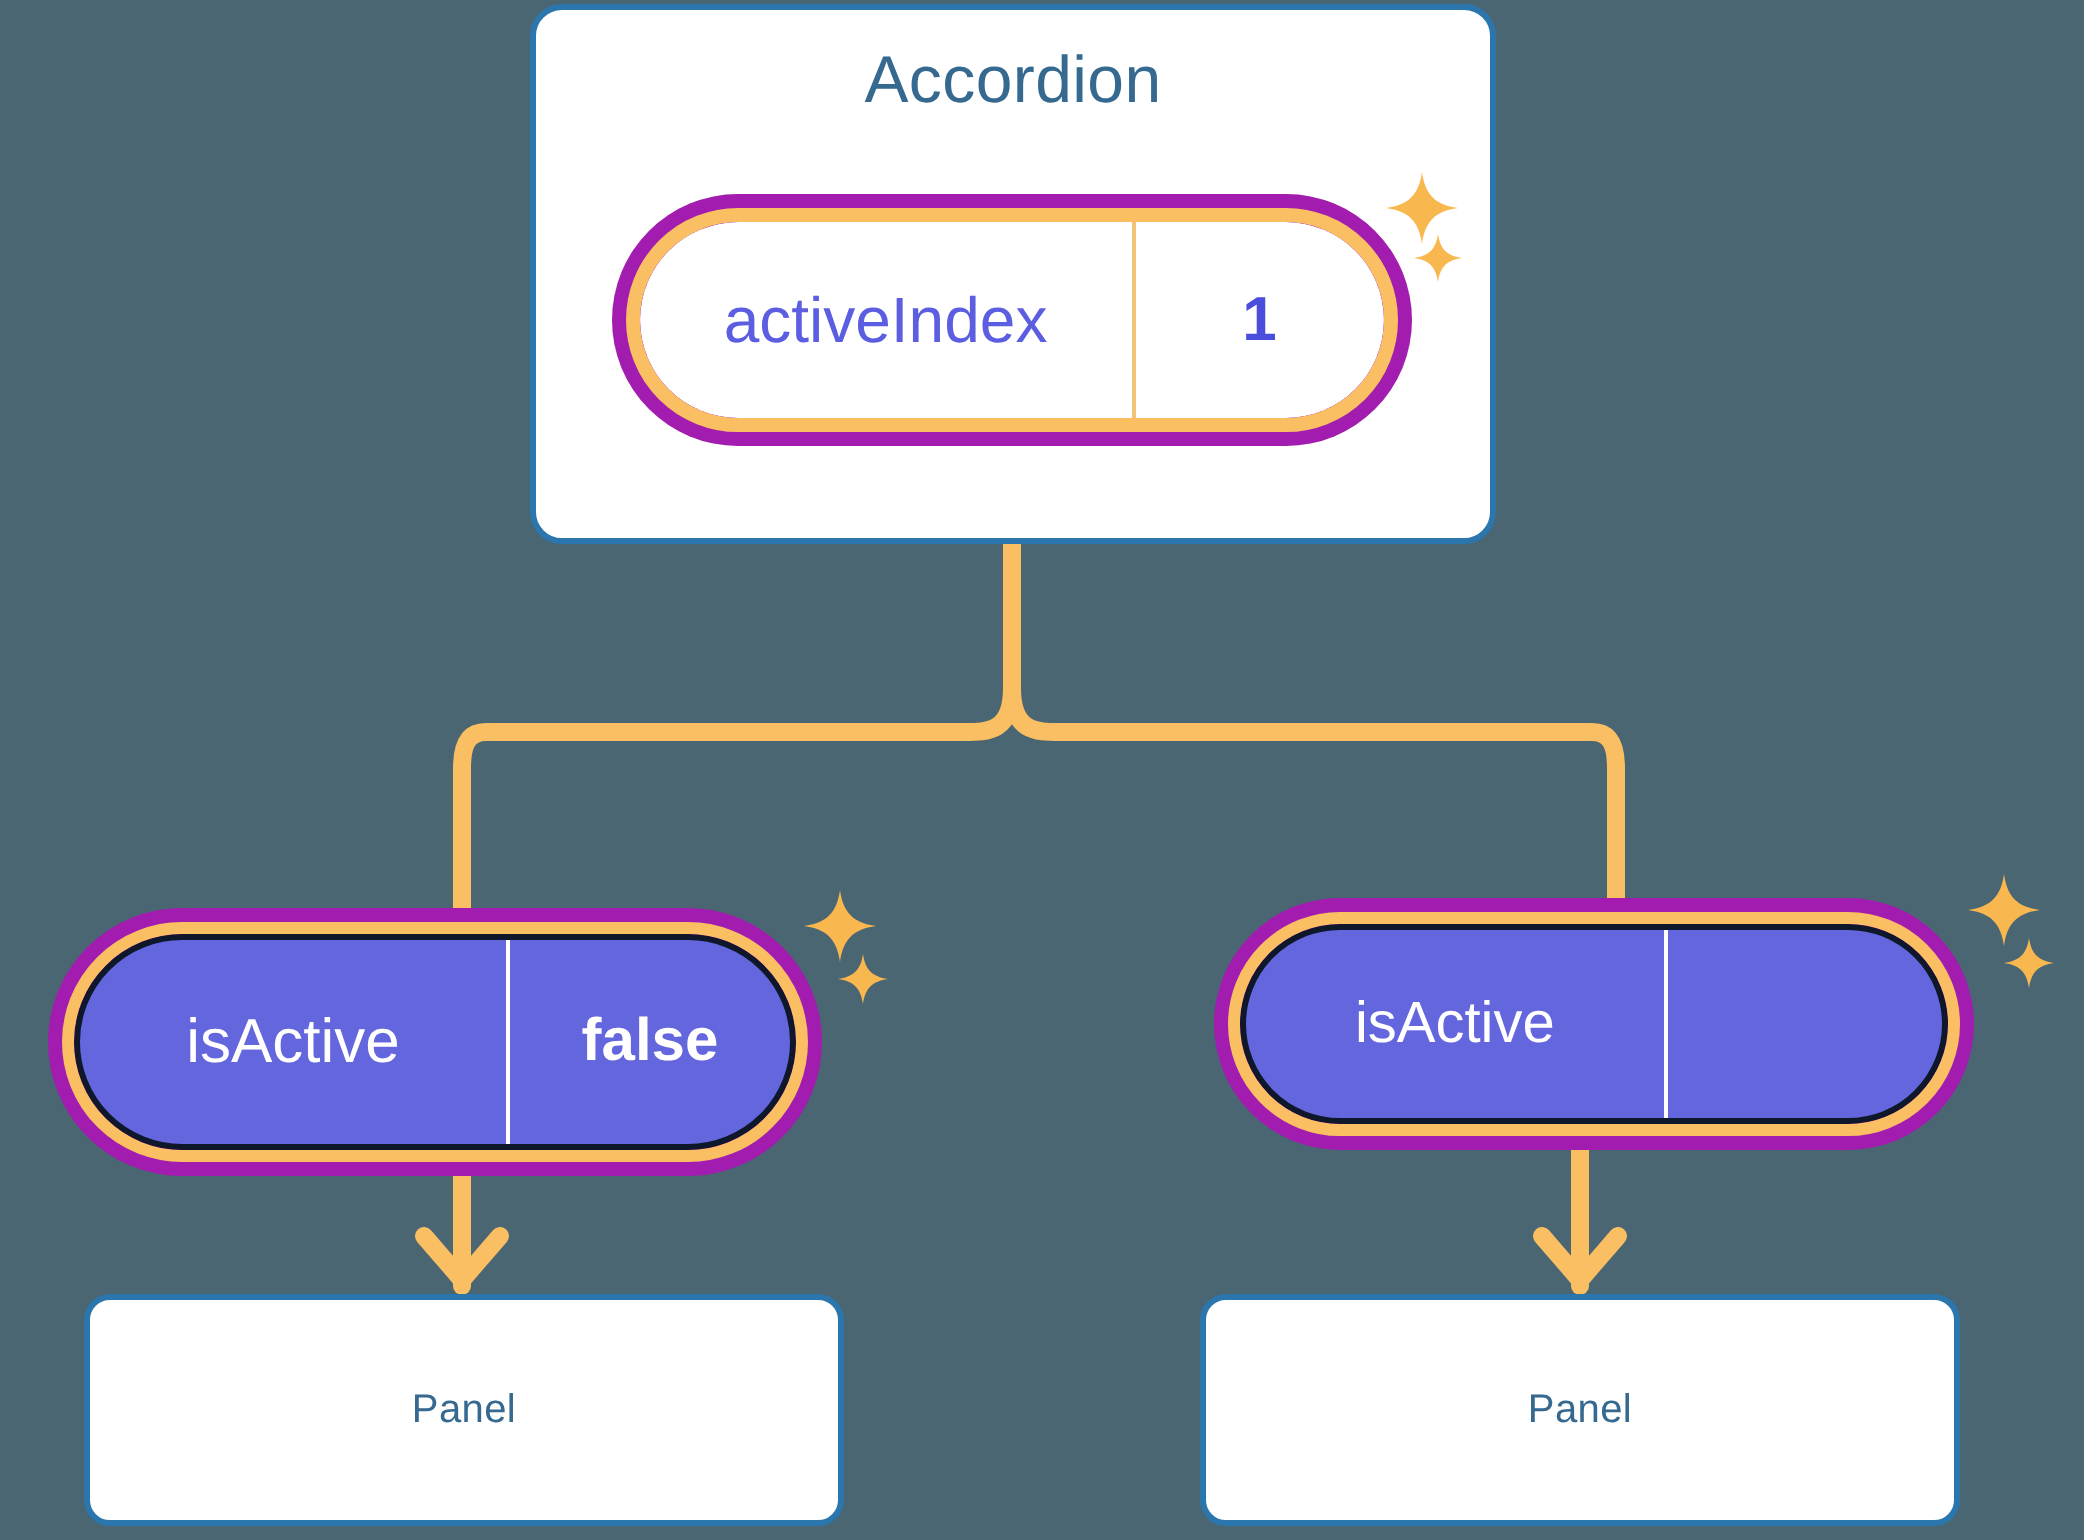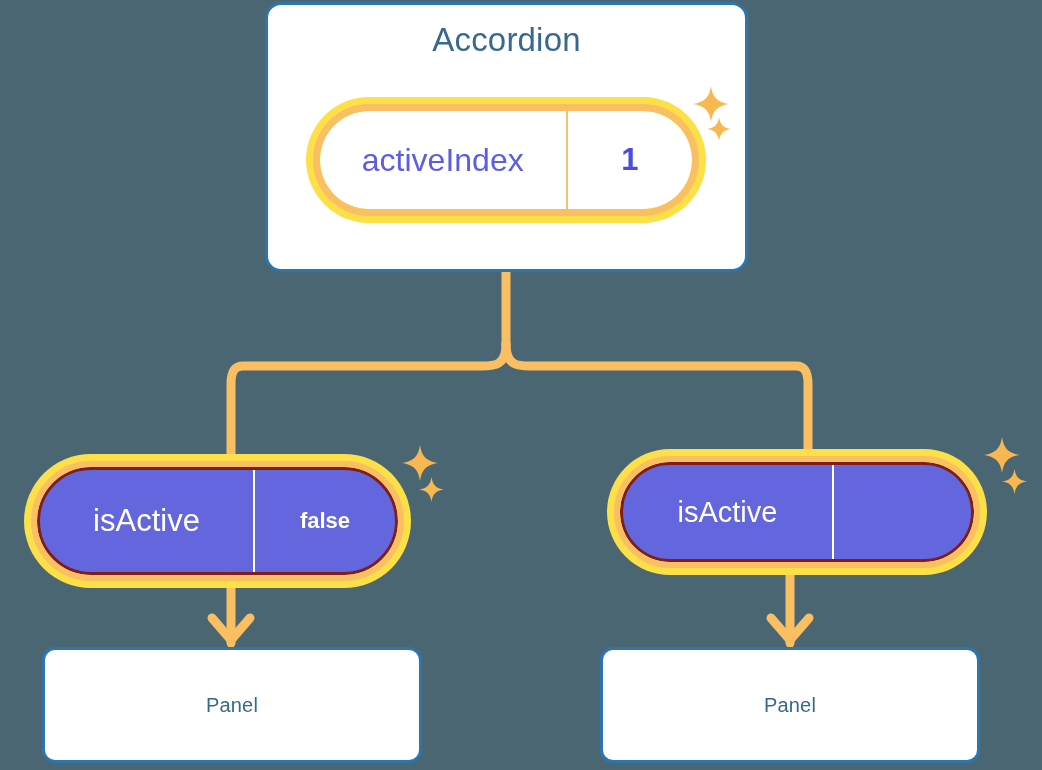--- a/index.html
+++ b/index.html
@@ -71,21 +71,21 @@
   #panel-right { left: 600px; }
   .panel-card .card-title {
     font-size: 20px;
   }
 
   
   .pill {
     position: absolute;
     box-sizing: border-box;
     border-radius: 999px;
-    background: #fde047;            
+    background: #a21caf;            
     display: flex;
     align-items: center;
     justify-content: center;
   }
   .pill-inner {
     box-sizing: border-box;
     width: 100%;
     height: 100%;
     border-radius: 999px;
     border: 7px solid #f9bf62;      
@@ -135,40 +135,40 @@
 
   
   .pill-solid {
     padding: 7px;
   }
   .pill-solid .pill-inner {
     border-width: 6px;
   }
   .pill-solid .pill-body {
     background: #6366dd;
-    border: 3px solid #7f1d1d;
+    border: 3px solid #0f172a;
   }
   .pill-solid .pill-key {
     color: #ffffff;
     font-weight: 400;
     border-right: 2px solid #ffffff;
   }
   .pill-solid .pill-val {
     color: #ffffff;
     font-weight: 700;
   }
 
   #pill-isactive-left {
     left: 24px;
     top: 454px;
     width: 387px;
     height: 134px;
   }
   #pill-isactive-left .pill-key { flex: 0 0 60%; font-size: 31px; }
-  #pill-isactive-left .pill-val { flex: 1 1 auto; font-size: 22px; }
+  #pill-isactive-left .pill-val { flex: 1 1 auto; font-size: 30px; }
 
   #pill-isactive-right {
     left: 607px;
     top: 449px;
     width: 380px;
     height: 126px;
   }
   #pill-isactive-right .pill-key { flex: 0 0 60%; font-size: 29px; }
   #pill-isactive-right .pill-val { flex: 1 1 auto; font-size: 28px; }
 

